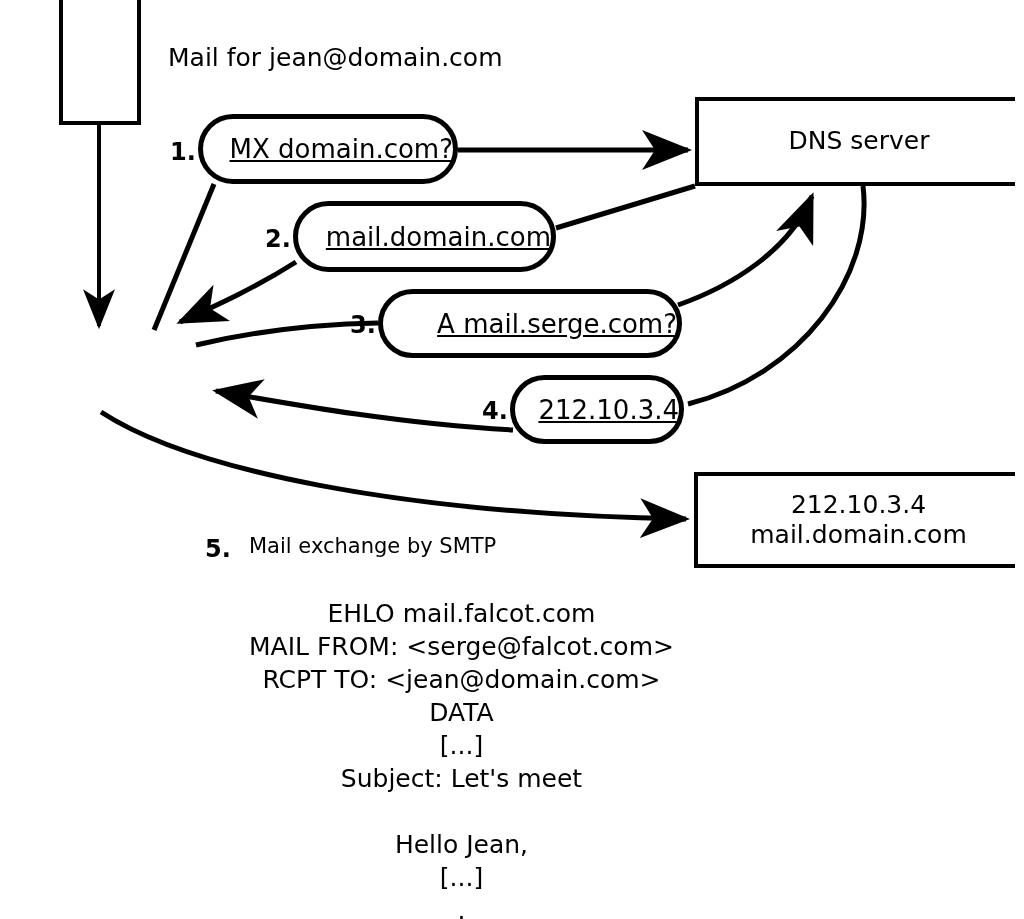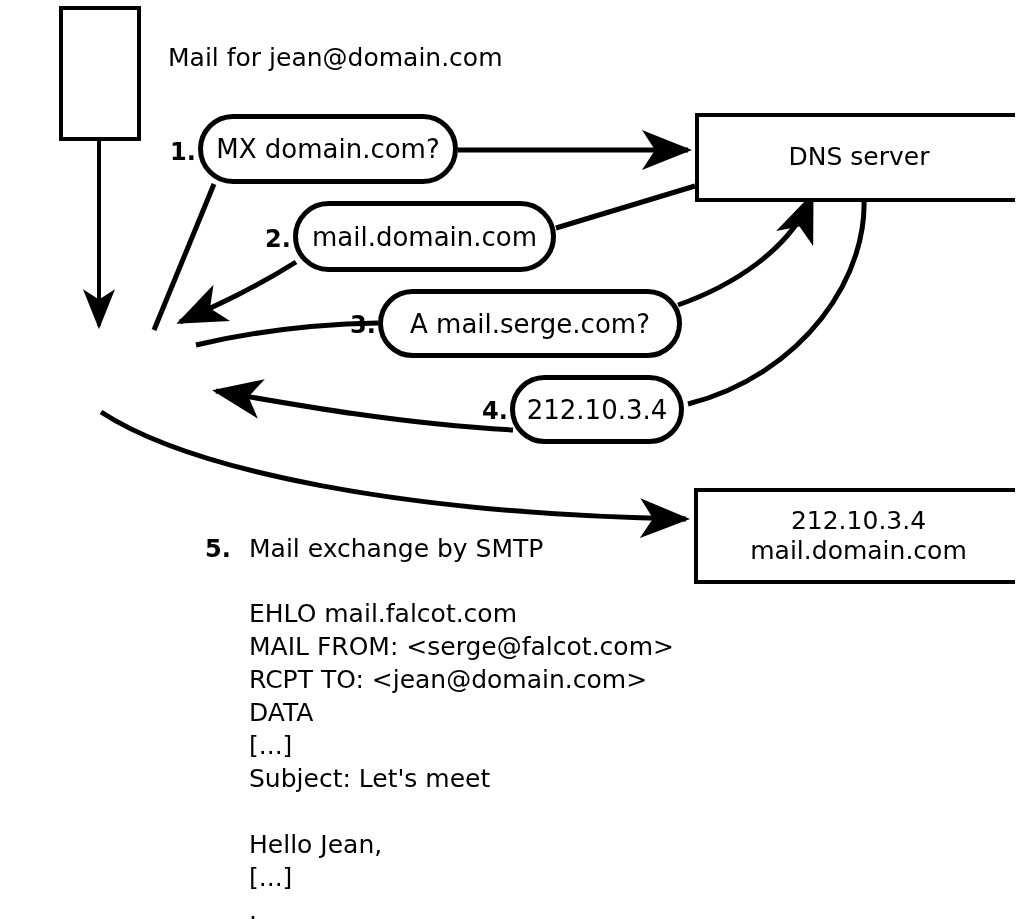--- a/index.html
+++ b/index.html
@@ -31,61 +31,61 @@
     box-sizing: border-box;
     border: 4px solid #000;
     background: #fff;
     display: flex;
     align-items: center;
     justify-content: center;
     flex-direction: column;
     text-align: center;
     font-size: 25px;
     line-height: 1.22;
-    margin-top: 16px;
   }
   .pill {
     position: absolute;
     box-sizing: border-box;
     border: 5px solid #000;
     background: #fff;
     display: flex;
     align-items: center;
-    justify-content: center;
+    justify-content: flex-end;
     text-align: center;
     font-size: 26px;
     white-space: nowrap;
+    text-decoration: underline;
   }
   .step-num {
     position: absolute;
     font-weight: bold;
     font-size: 24px;
     line-height: 1;
     color: #000;
   }
   .free-text {
     position: absolute;
     font-size: 25px;
     line-height: 1;
     color: #000;
     white-space: nowrap;
   }
   .smtp-label {
     position: absolute;
-    font-size: 25px;
+    font-size: 21px;
     line-height: 1;
     white-space: nowrap;
   }
   .transcript {
     position: absolute;
     font-size: 25px;
     line-height: 33px;
     white-space: pre;
   }
-  .transcript .ln { display: block; }
+  .transcript .ln { display: block; text-align: center; }
   .transcript .blank { display: block; height: 33px; }
 </style>
 </head>
 <body>
 
 <div id="canvas">
 
   <svg class="layer" viewBox="0 0 1024 919">
     <defs>
       <marker id="arrowhead" markerWidth="10" markerHeight="8" refX="9.2" refY="4" orient="auto" markerUnits="strokeWidth">

